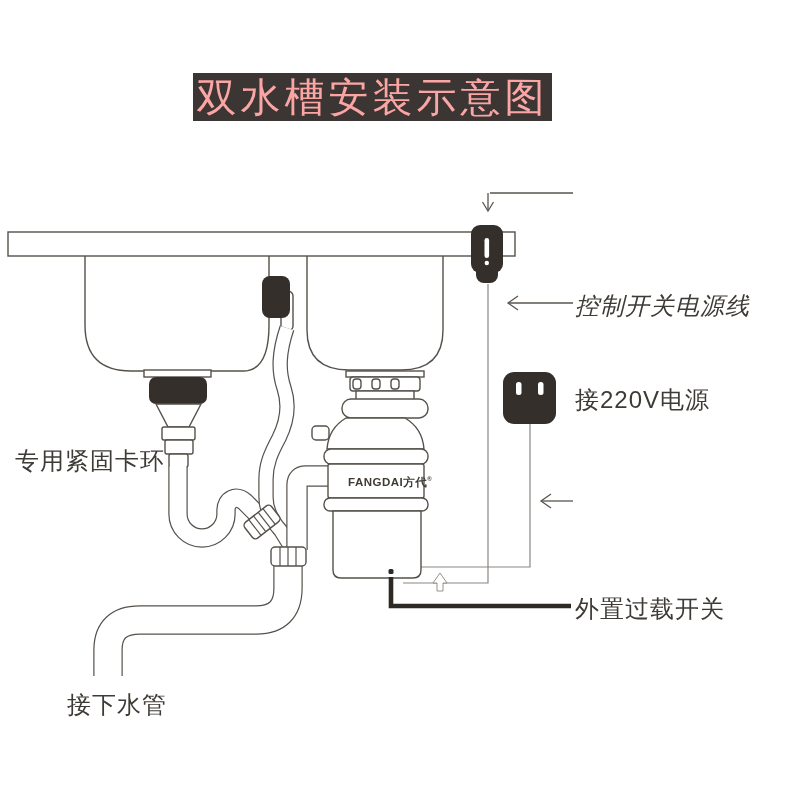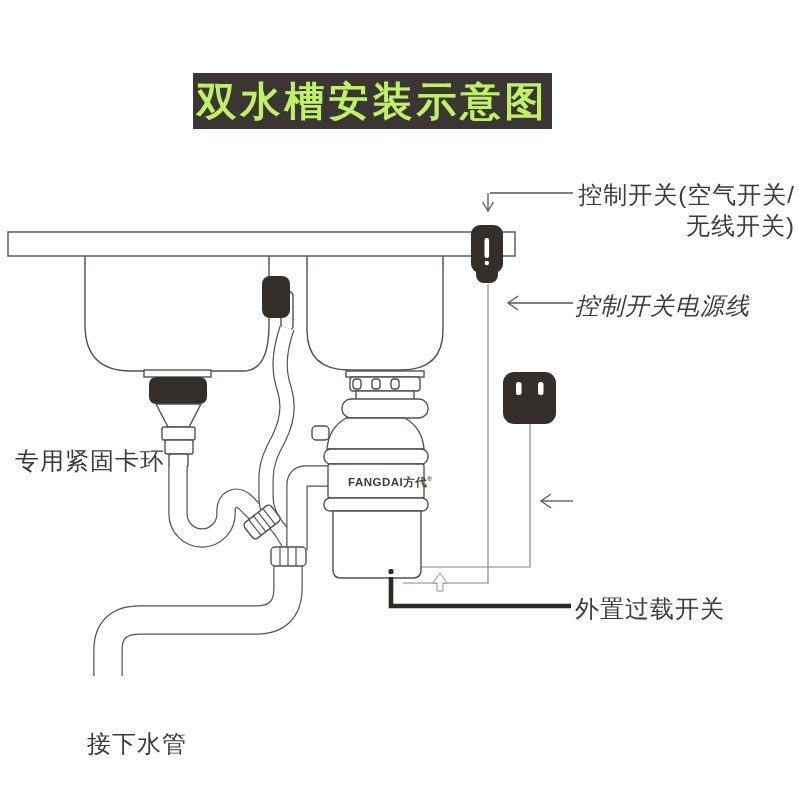--- a/index.html
+++ b/index.html
@@ -6,23 +6,23 @@
   #stage{
     position:relative;width:799px;height:799px;background:#fff;overflow:hidden;
     font-family:"Liberation Sans","DejaVu Sans",sans-serif;
   }
   #diagram{position:absolute;left:0;top:0;}
   .lbl{
     position:absolute;color:#3e3a36;font-size:24px;line-height:31px;
     letter-spacing:1px;white-space:nowrap;font-weight:500;
   }
   .title-block{
-    position:absolute;left:193px;top:73px;width:359px;height:56px;
-    background:#3b3633;color:#bef264;display:flex;align-items:center;justify-content:center;
-    font-size:40px;font-weight:bold;letter-spacing:4px;
+    position:absolute;left:193px;top:73px;width:359px;height:48px;
+    background:#3b3633;color:#fca5a5;display:flex;align-items:center;justify-content:center;
+    font-size:40px;font-weight:normal;letter-spacing:4px;
   }
   .two-line{text-align:right;width:220px;}
   
   .ln{stroke:#56514b;fill:none;}
   .pipe-outer{stroke:#56514b;fill:none;stroke-linejoin:round;}
   .pipe-inner{stroke:#ffffff;fill:none;stroke-linejoin:round;}
   .part{fill:#ffffff;stroke:#56514b;stroke-width:1.4;}
   .dark{fill:#352f2b;stroke:none;}
   .wire{stroke:#8b8680;stroke-width:1.2;fill:none;}
   .leader{stroke:#5a554f;stroke-width:1.3;fill:none;}
@@ -145,28 +145,25 @@
       <path d="M518,296 L508,303 L518,310" class="leader"></path>
     </g>
     <g>
       <path d="M542,501 L573,501" class="leader"></path>
       <path d="M551,494 L541,501 L551,508" class="leader"></path>
     </g>
   </svg>
 
   <div class="title-block">双水槽安装示意图</div>
 
-  <div class="lbl two-line" style="left:575px;top:179px;">
-    <div>控制开关(空气开关/</div>
-    <div>无线开关)</div>
-  </div>
 
   <div class="lbl" style="left:575px;top:290px;font-style:italic;">控制开关电源线</div>
 
+  <div class="lbl" style="left:575px;top:384px;">接220V电源</div>
 
 
   <div class="lbl" style="left:15px;top:445px;">专用紧固卡环</div>
 
   <div class="lbl" style="left:575px;top:593px;">外置过载开关</div>
 
-  <div class="lbl" style="left:67px;top:728px;margin-left:20px;">接下水管</div>
+  <div class="lbl" style="left:67px;top:689px;">接下水管</div>
 
 </div>
 
 </body></html>

